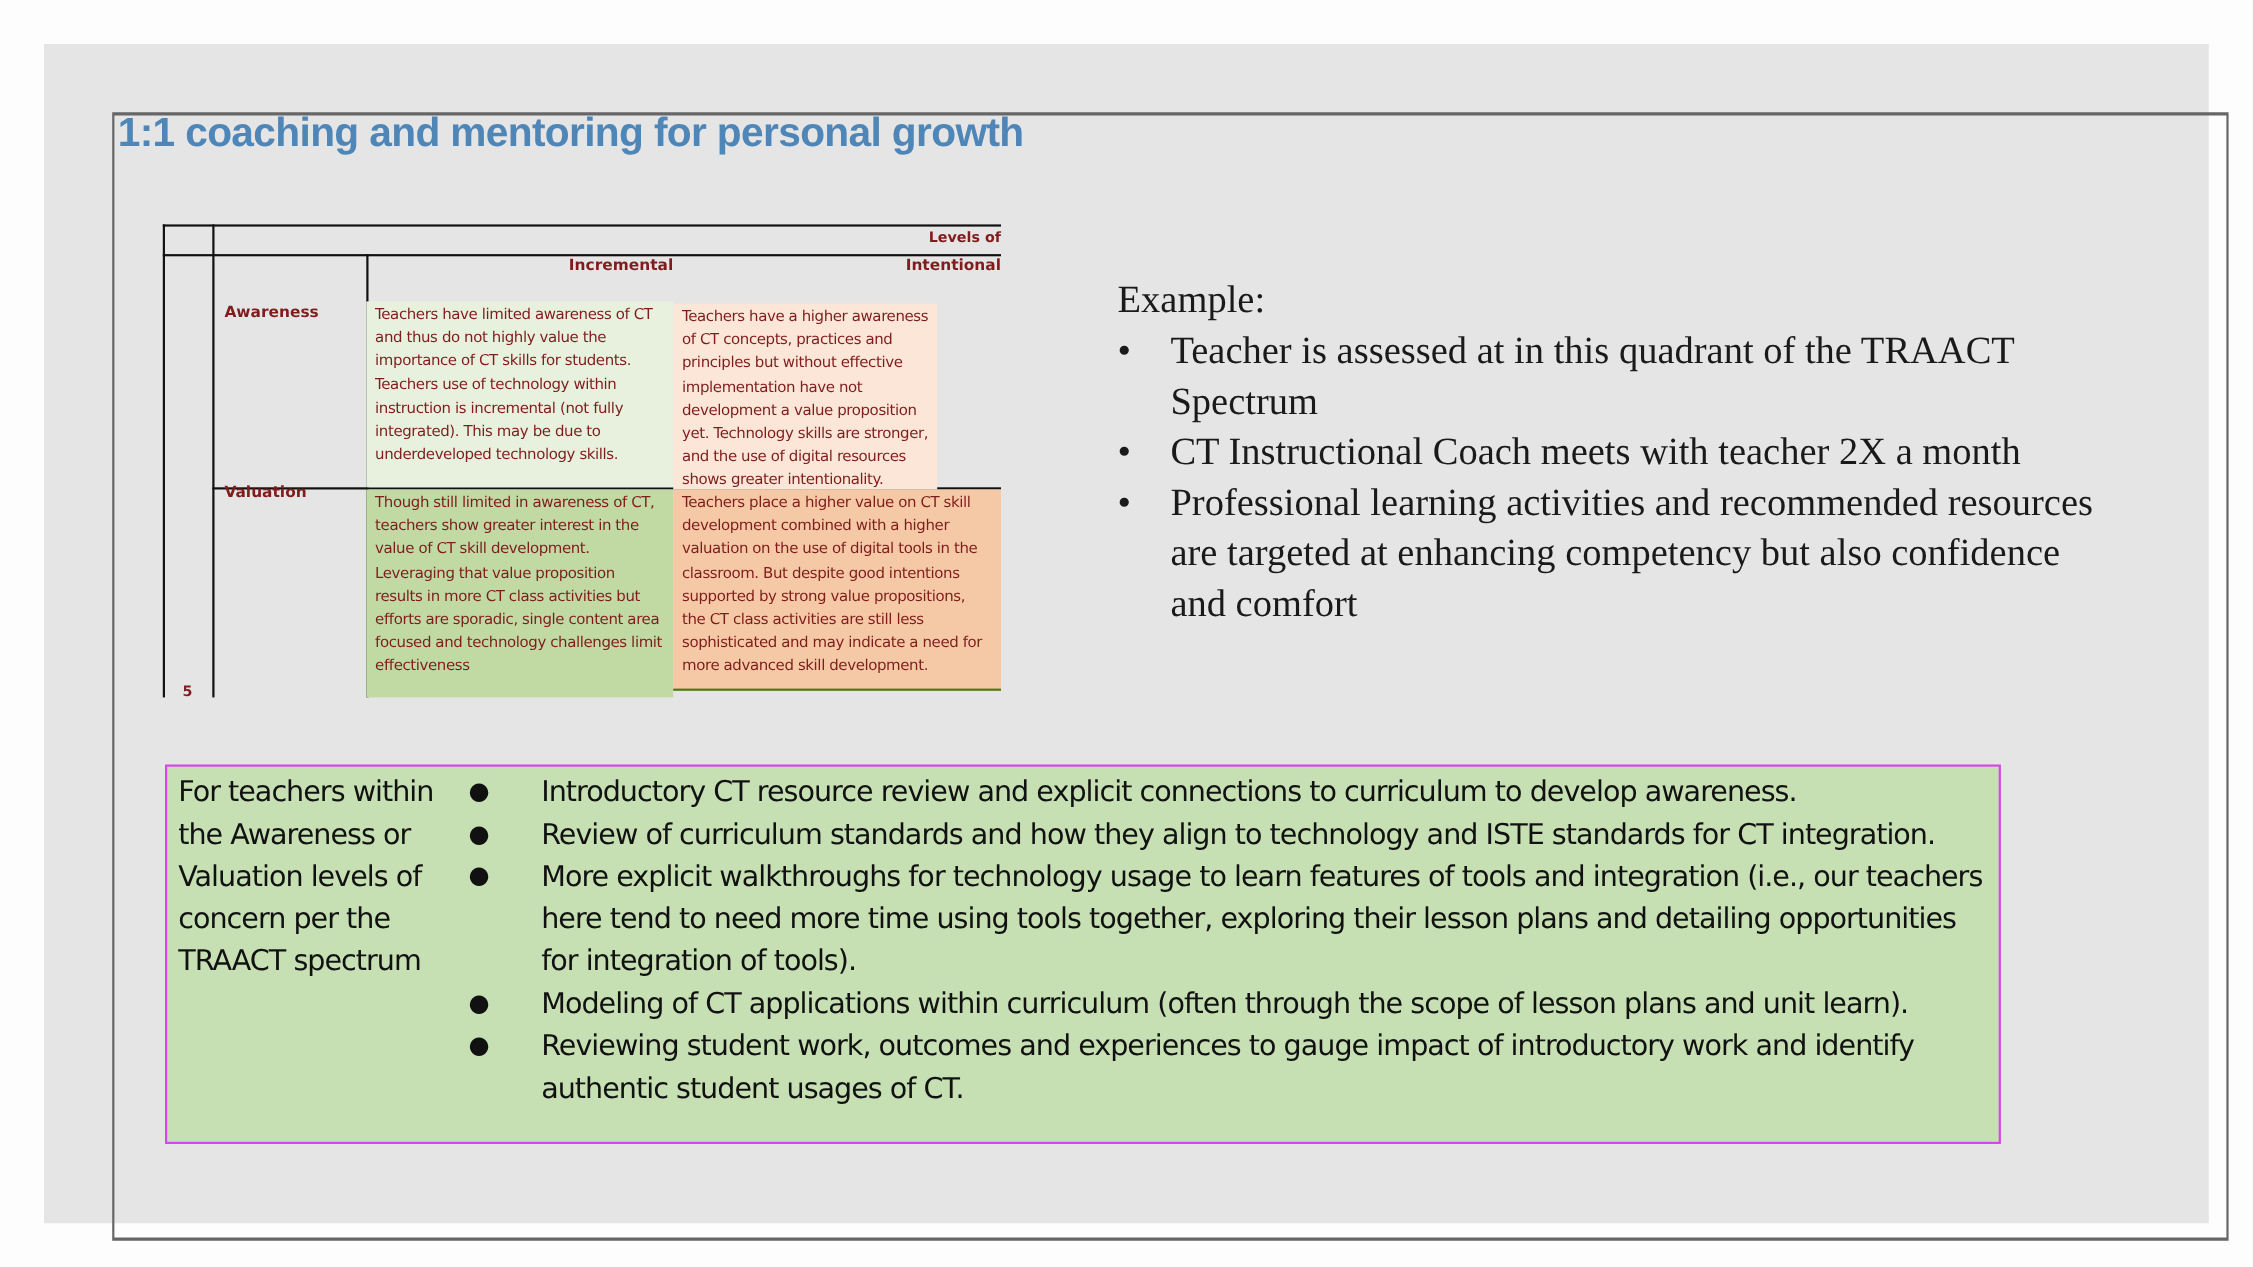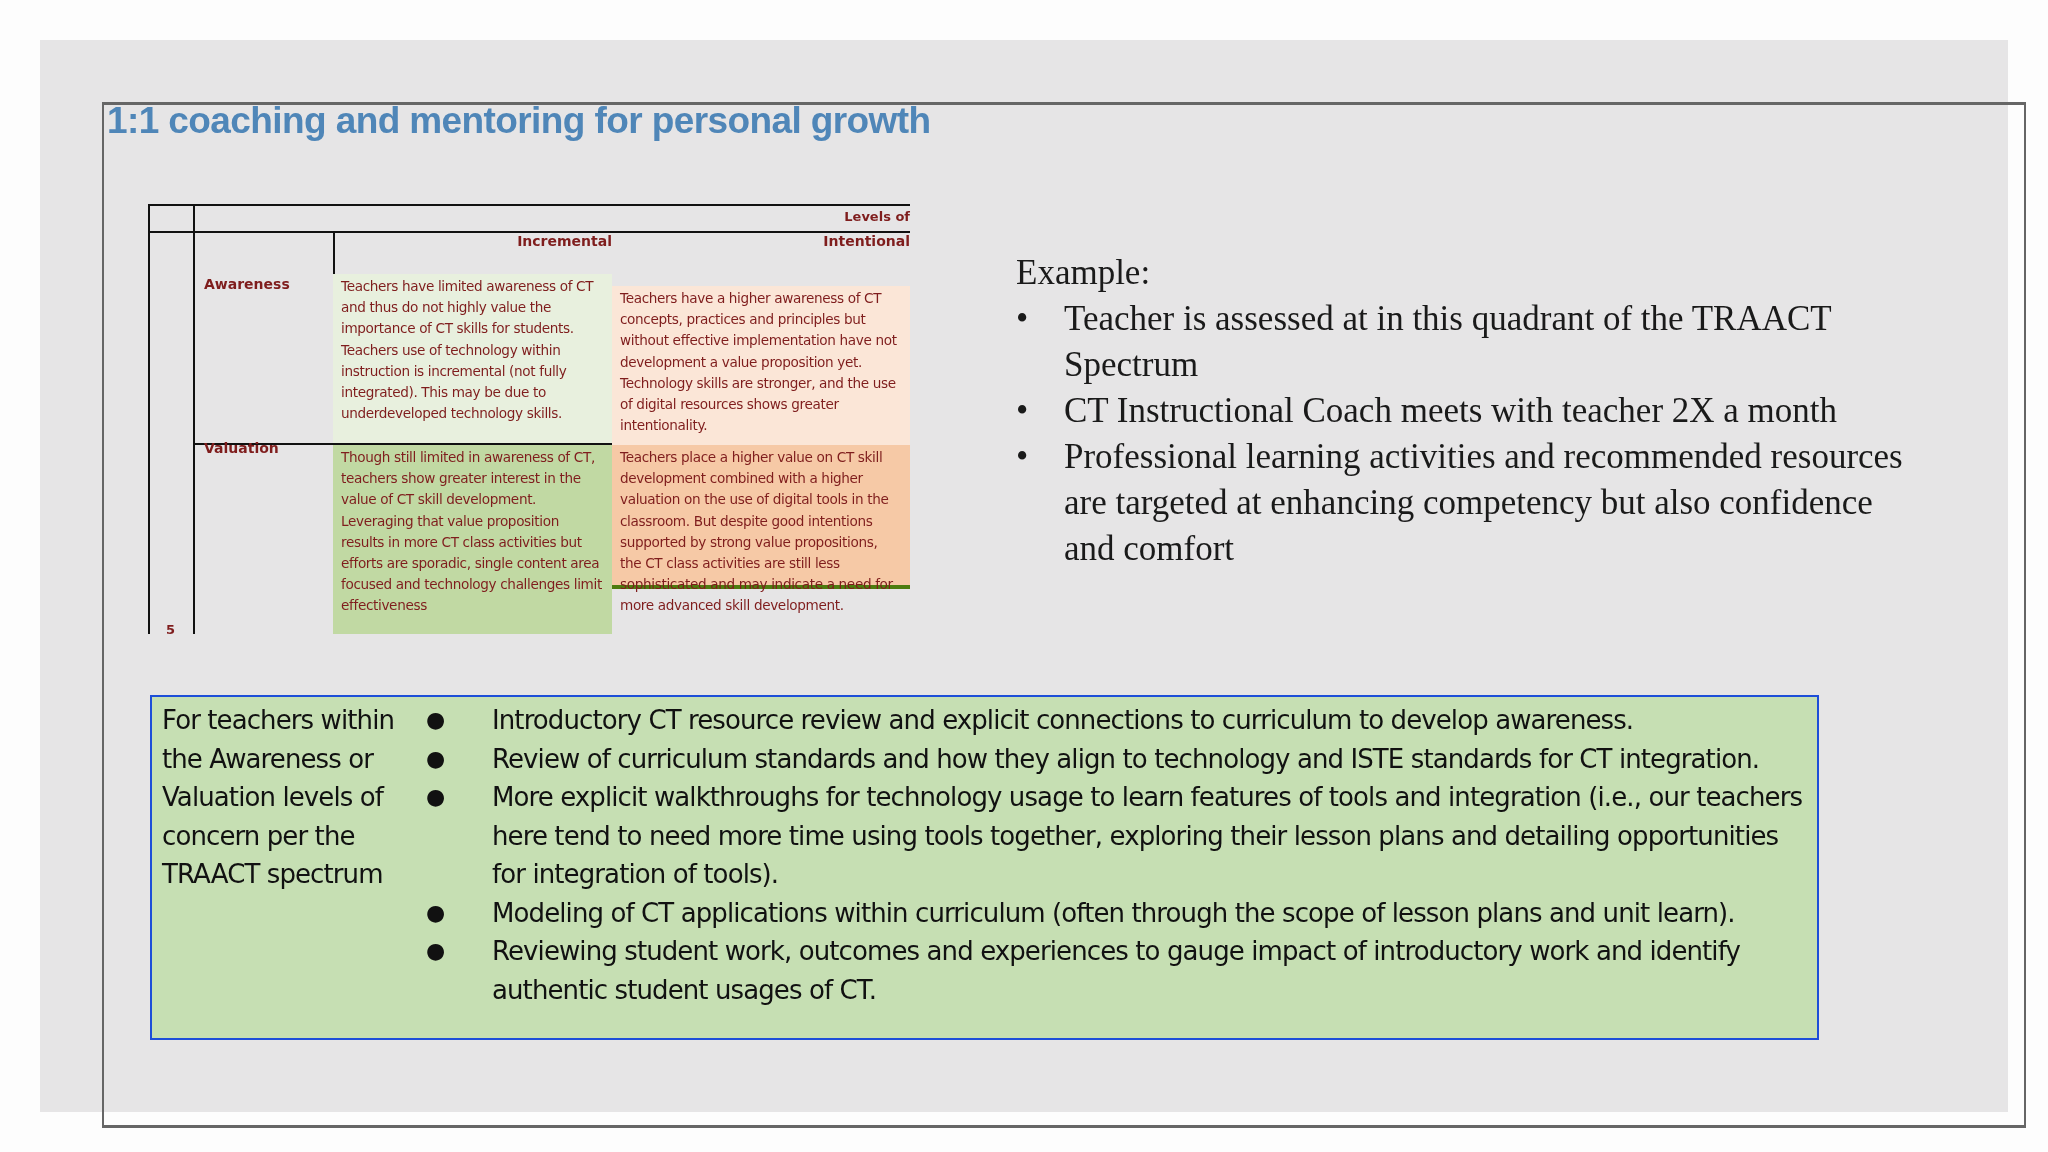--- a/index.html
+++ b/index.html
@@ -8,32 +8,32 @@
     .frame { position:absolute; left:62px; top:62px; width:1924px; height:1026px; box-sizing:border-box; border:2px solid #666; border-top-width:3px; border-bottom-width:3px; }
     .title { position:absolute; left:107px; top:100px; font-family:Liberation Sans, sans-serif; font-weight:bold; font-size:37px; color:#4f86b8; letter-spacing:-0.6px; white-space:nowrap; }
     
     .tbl { position:absolute; left:148px; top:204px; width:762px; height:430px; font-family:"DejaVu Sans", sans-serif; color:#7f1d1d; }
     .tbl .ln { position:absolute; background:#111; }
     .tbl .hdr-levels { position:absolute; right:0; top:5px; font-size:13px; font-weight:bold; }
     .tbl .colh { position:absolute; top:29px; font-size:14px; font-weight:bold; text-align:right; }
     .tbl .rowh { position:absolute; left:56px; font-size:14px; font-weight:bold;text-align:center; }
     .cell { position:absolute; box-sizing:border-box; padding:2px 8px; font-size:13.6px; line-height:21.2px; letter-spacing:-0.35px; }
     .c-aw-inc { left:185px; top:70px; width:279px; height:169px; background:#e8f0de; }
-    .c-aw-int { left:464px; top:82px; width:298px; height:169px; background:#fbe6d7; }
+    .c-aw-int { left:464px; top:72px; width:240px; height:169px; background:#fbe6d7; }
     .c-va-inc { left:185px; top:241px; width:279px; height:189px; background:#c1d9a3; }
-    .c-va-int { left:464px; top:241px; width:298px; height:144px; background:#f6c9a6; border-bottom:4px solid #4d7c0f; }
+    .c-va-int { left:464px; top:241px; width:298px; height:183px; background:#f6c9a6; border-bottom:2px solid #4d7c0f; }
     .stub5 { position:absolute; left:18px; top:418px; font-size:13px; font-weight:bold; height:12px; overflow:hidden; }
     
     .example { position:absolute; left:1016px; top:206px; width:900px; font-family:"Liberation Serif", serif; color:#1a1a1a; font-size:35px; line-height:46px;margin-top:44px; }
     .example .head { margin-bottom:0; }
     .example ul { list-style:none; margin:0; padding:0; }
     .example li { position:relative; padding-left:48px; }
     .example li .b { position:absolute; left:0; top:0; }
     
-    .gbox { position:absolute; left:150px; top:695px; width:1669px; height:345px; background:#c6dfb3; border:2px solid #1d4ed8; box-sizing:border-box; font-family:"DejaVu Sans", sans-serif; color:#111; }
+    .gbox { position:absolute; left:150px; top:695px; width:1669px; height:345px; background:#c6dfb3; border:2px solid #d946ef; box-sizing:border-box; font-family:"DejaVu Sans", sans-serif; color:#111; }
     .gbox .lhead { position:absolute; left:10px; top:4px; width:240px; font-size:26px; line-height:38.5px; letter-spacing:-0.9px; }
     .gbox ul { position:absolute; left:270px; top:4px; width:1390px; margin:0; padding:0; list-style:none; font-size:26px; line-height:38.5px; letter-spacing:-0.9px; }
     .gbox li { position:relative; padding-left:70px; }
     .gbox li .dot { position:absolute; left:4px; top:0; font-size:22px; }
   </style>
 </head>
 <body>
 
 <div class="slide">
   <div class="frame"></div>

